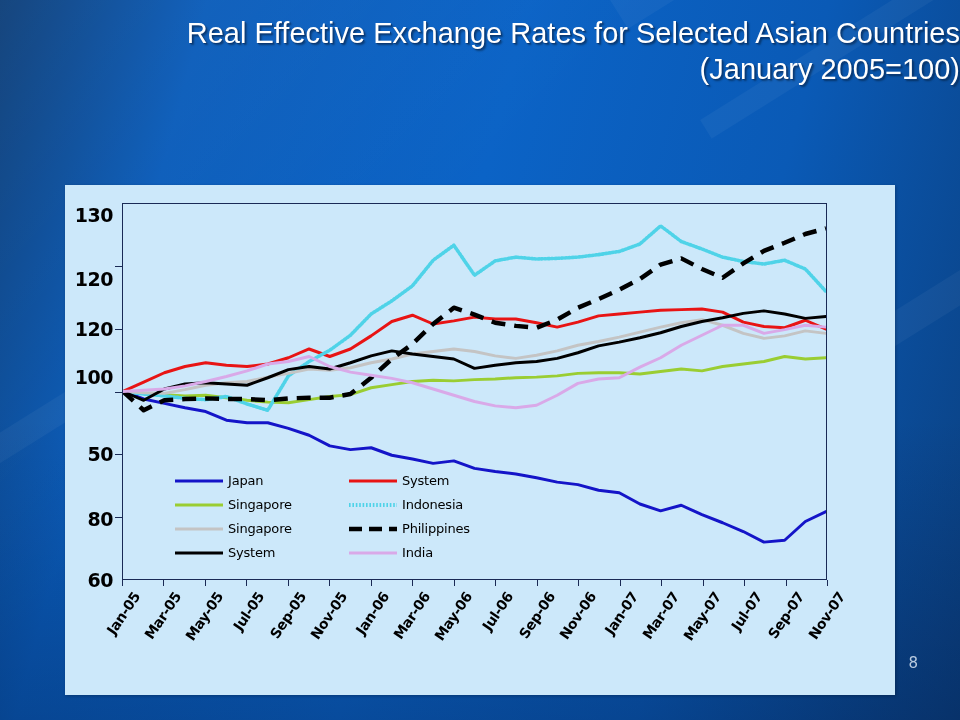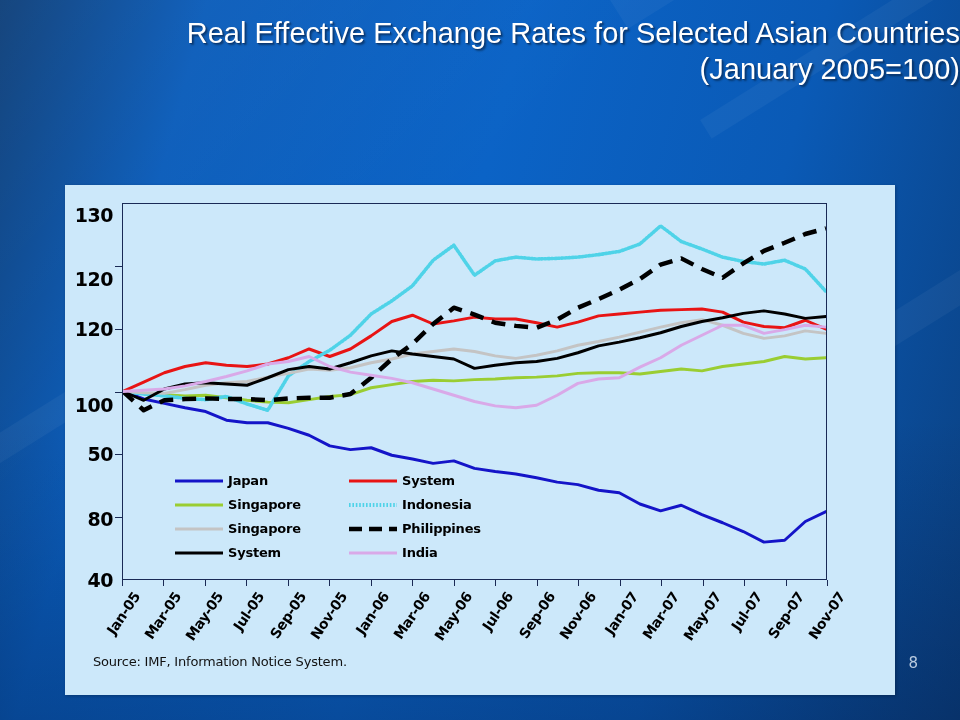--- a/index.html
+++ b/index.html
@@ -80,21 +80,21 @@
 
   #legend{
     position:absolute;left:110px;top:288px;width:330px;
     display:grid;grid-template-columns:1fr 1fr;
     row-gap:9px;column-gap:18px;
   }
   .legend-item{display:flex;align-items:center;}
   .legend-swatch{width:48px;height:14px;flex:0 0 48px;margin-right:5px;position:relative;}
   .legend-swatch svg{display:block;}
   .legend-label{
-    font-size:13px;font-weight:bold;color:#000;
+    font-size:13px;font-weight:normal;color:#000;
     font-family:"DejaVu Sans",sans-serif;letter-spacing:-0.2px;white-space:nowrap;
   }
 
   #source-note{
     position:absolute;left:28px;bottom:26px;
     font-size:13px;color:#111;font-family:"DejaVu Sans",sans-serif;
     letter-spacing:-0.2px;
   }
   #page-number{
     position:absolute;right:42px;bottom:48px;
@@ -125,26 +125,26 @@
           <polyline points="0.00,188.50 20.74,179.07 41.47,169.65 62.21,163.37 82.94,159.60 103.68,162.11 124.41,163.37 145.15,160.85 165.88,154.57 186.62,145.77 207.35,153.31 228.09,145.77 248.82,132.58 269.56,118.13 290.29,111.84 311.03,120.64 331.76,117.50 352.50,113.73 373.24,115.61 393.97,115.61 414.71,119.38 435.44,123.78 456.18,118.75 476.91,112.47 497.65,110.59 518.38,108.70 539.12,106.82 559.85,106.19 580.59,105.56 601.32,108.70 622.06,118.75 642.79,123.15 663.53,124.41 684.26,116.87 705.00,125.67" fill="none" stroke="#E81414" stroke-linejoin="round" stroke-linecap="round" stroke-width="3"></polyline>
           <polyline points="0.00,188.50 20.74,190.38 41.47,191.64 62.21,192.90 82.94,192.27 103.68,194.78 124.41,197.30 145.15,199.18 165.88,199.81 186.62,196.67 207.35,193.53 228.09,191.64 248.82,184.73 269.56,181.59 290.29,178.45 311.03,177.19 331.76,177.82 352.50,176.56 373.24,175.93 393.97,174.68 414.71,174.05 435.44,172.79 456.18,170.28 476.91,169.65 497.65,169.65 518.38,170.91 539.12,168.39 559.85,165.88 580.59,167.77 601.32,163.37 622.06,160.85 642.79,158.34 663.53,153.31 684.26,155.83 705.00,154.57" fill="none" stroke="#9ACD32" stroke-linejoin="round" stroke-linecap="round" stroke-width="3"></polyline>
           <polyline points="0.00,188.50 20.74,191.01 41.47,192.90 62.21,195.41 82.94,196.67 103.68,193.53 124.41,201.07 145.15,207.35 165.88,172.79 186.62,158.34 207.35,147.03 228.09,131.95 248.82,110.59 269.56,97.39 290.29,82.31 311.03,56.55 331.76,41.47 352.50,71.63 373.24,57.18 393.97,53.41 414.71,55.29 435.44,54.67 456.18,53.41 476.91,50.89 497.65,47.75 518.38,40.21 539.12,21.99 559.85,37.70 580.59,45.24 601.32,53.41 622.06,57.81 642.79,60.32 663.53,56.55 684.26,65.35 705.00,87.97" fill="none" stroke="#4FD3E8" stroke-linejoin="round" stroke-linecap="round" stroke-width="3.6" stroke-dasharray="1.6 1.8"></polyline>
           <polyline points="0.00,188.50 20.74,189.76 41.47,190.38 62.21,186.62 82.94,182.22 103.68,179.70 124.41,178.45 145.15,174.05 165.88,170.28 186.62,165.88 207.35,167.14 228.09,164.62 248.82,159.60 269.56,155.83 290.29,150.80 311.03,148.29 331.76,145.77 352.50,148.29 373.24,152.68 393.97,155.20 414.71,152.06 435.44,147.66 456.18,142.00 476.91,138.23 497.65,133.83 518.38,128.81 539.12,123.78 559.85,119.38 580.59,116.24 601.32,121.90 622.06,130.07 642.79,135.09 663.53,132.58 684.26,127.55 705.00,130.07" fill="none" stroke="#C4C4C4" stroke-linejoin="round" stroke-linecap="round" stroke-width="3"></polyline>
           <polyline points="0.00,188.50 20.74,207.35 41.47,197.30 62.21,196.04 82.94,195.41 103.68,196.04 124.41,196.04 145.15,197.30 165.88,195.41 186.62,194.78 207.35,194.78 228.09,191.01 248.82,174.68 269.56,155.83 290.29,140.75 311.03,120.64 331.76,104.30 352.50,111.22 373.24,119.38 393.97,122.52 414.71,124.41 435.44,116.24 456.18,104.30 476.91,95.51 497.65,86.08 518.38,75.40 539.12,60.95 559.85,54.67 580.59,65.35 601.32,74.14 622.06,59.69 642.79,47.13 663.53,38.96 684.26,30.16 705.00,24.50" fill="none" stroke="#000000" stroke-linejoin="round" stroke-linecap="butt" stroke-width="4.5" stroke-dasharray="14 9"></polyline>
           <polyline points="0.00,188.50 20.74,197.30 41.47,185.99 62.21,180.96 82.94,179.70 103.68,180.96 124.41,182.22 145.15,174.68 165.88,166.51 186.62,163.37 207.35,165.88 228.09,159.60 248.82,152.68 269.56,147.66 290.29,150.80 311.03,153.31 331.76,155.83 352.50,165.25 373.24,162.11 393.97,159.60 414.71,158.34 435.44,155.20 456.18,149.54 476.91,142.63 497.65,138.86 518.38,134.46 539.12,129.44 559.85,123.15 580.59,118.13 601.32,114.36 622.06,109.96 642.79,107.44 663.53,110.59 684.26,114.98 705.00,113.10" fill="none" stroke="#000000" stroke-linejoin="round" stroke-linecap="round" stroke-width="3"></polyline>
           <polyline points="0.00,188.50 20.74,187.24 41.47,185.99 62.21,182.84 82.94,178.45 103.68,173.42 124.41,167.77 145.15,160.85 165.88,158.34 186.62,153.31 207.35,163.37 228.09,169.02 248.82,172.16 269.56,175.31 290.29,179.70 311.03,185.99 331.76,192.27 352.50,198.55 373.24,202.95 393.97,204.84 414.71,202.32 435.44,192.27 456.18,180.33 476.91,175.93 497.65,174.68 518.38,163.99 539.12,154.57 559.85,142.00 580.59,131.95 601.32,121.90 622.06,121.90 642.79,130.07 663.53,126.29 684.26,121.90 705.00,123.78" fill="none" stroke="#D9A9E8" stroke-linejoin="round" stroke-linecap="round" stroke-width="3"></polyline>
         </svg>
     </div>
     <div id="y-axis">
-        <div class="ytick-label" style="top: 377px;">40</div>
+        <div class="ytick-label" style="top: 377px;">60</div>
         <div class="ytick-label" style="top: 316px;">80</div>
         <div class="ytick-mark" style="top: 314.167px;"></div>
         <div class="ytick-label" style="top: 251.333px;">50</div>
         <div class="ytick-mark" style="top: 251.333px;"></div>
-        <div class="ytick-label" style="top: 202px;">100</div>
+        <div class="ytick-label" style="top: 174px;">100</div>
         <div class="ytick-mark" style="top: 188.5px;"></div>
         <div class="ytick-label" style="top: 125.667px;">120</div>
         <div class="ytick-mark" style="top: 125.667px;"></div>
         <div class="ytick-label" style="top: 76px;">120</div>
         <div class="ytick-mark" style="top: 62.8333px;"></div>
         <div class="ytick-label" style="top: 12px;">130</div>
       </div>
     <div id="x-axis">
         <div class="xtick-mark" style="left: 0px;"></div>
         <div class="xtick-label" style="left: 8px;">Jan-05</div>
@@ -245,16 +245,15 @@
       <div class="legend-item">
         <span class="legend-swatch">
           <svg width="48" height="14" viewBox="0 0 48 14">
             <line x1="0" y1="7" x2="48" y2="7" stroke="#D9A9E8" stroke-width="3"></line>
           </svg>
         </span>
         <span class="legend-label">India</span>
       </div>
     </div>
 
-  <div id="source-note">Source:  IMF, Information Notice System.</div>
 </div>
 
 <div id="page-number">8</div>
 
 </body></html>

